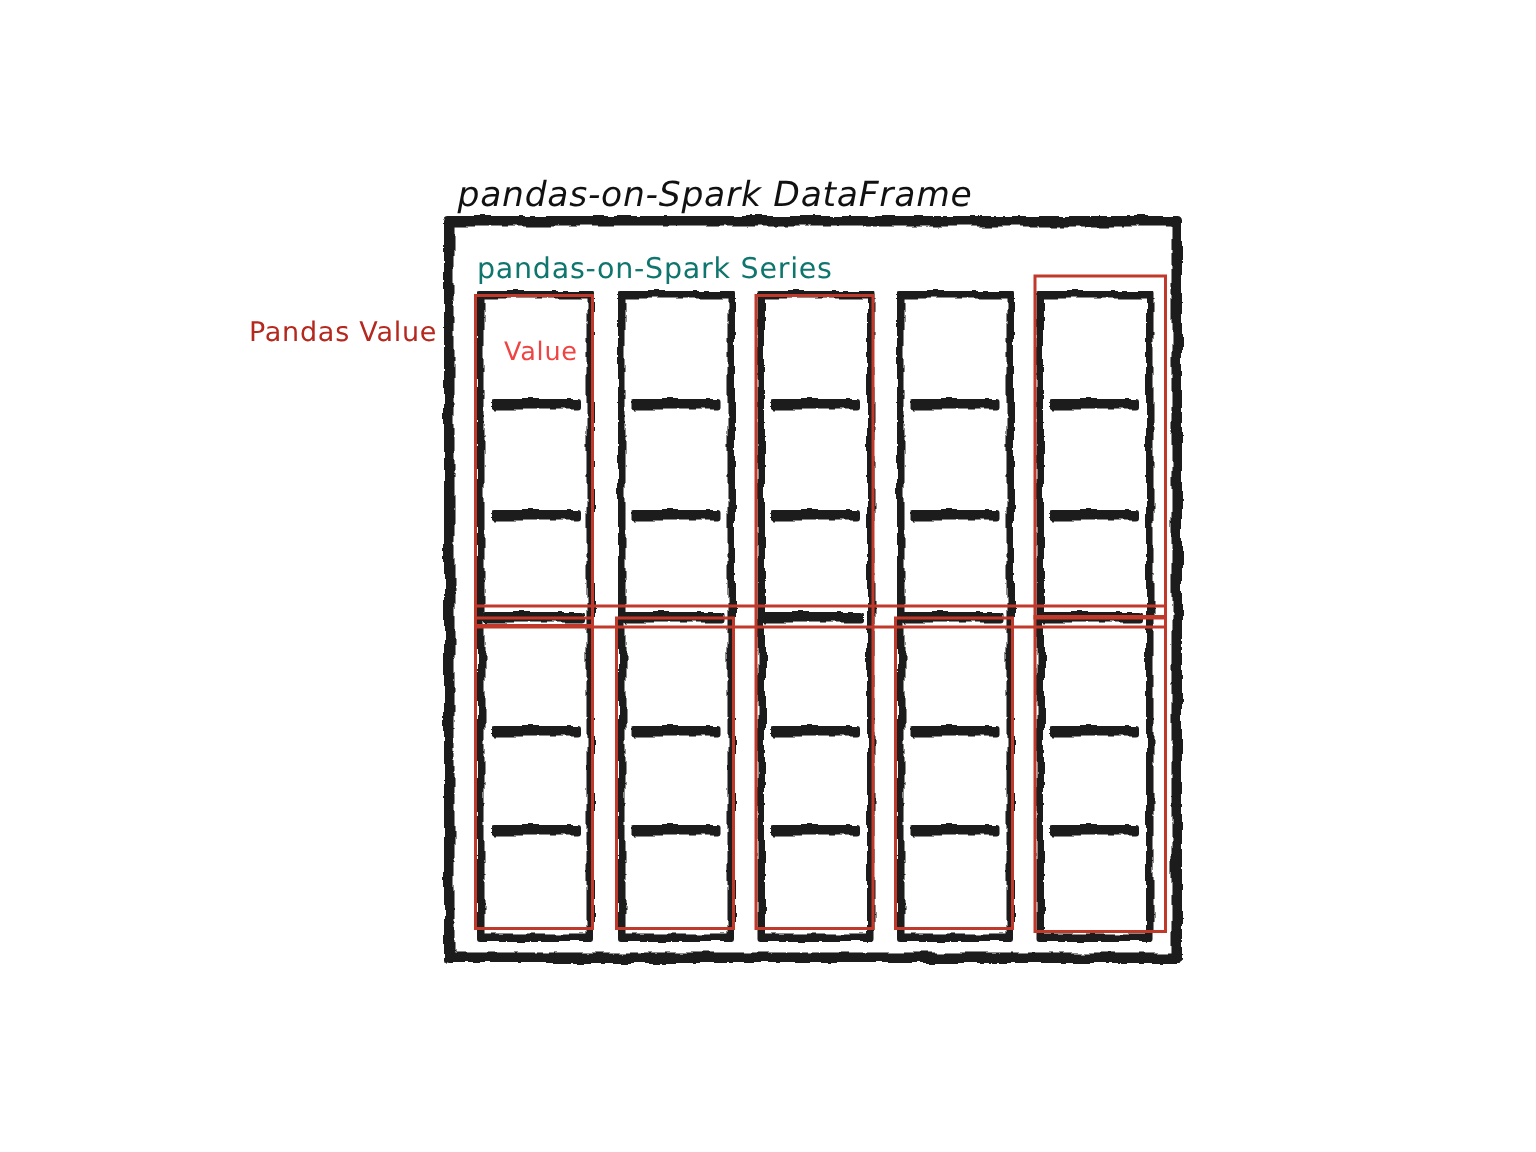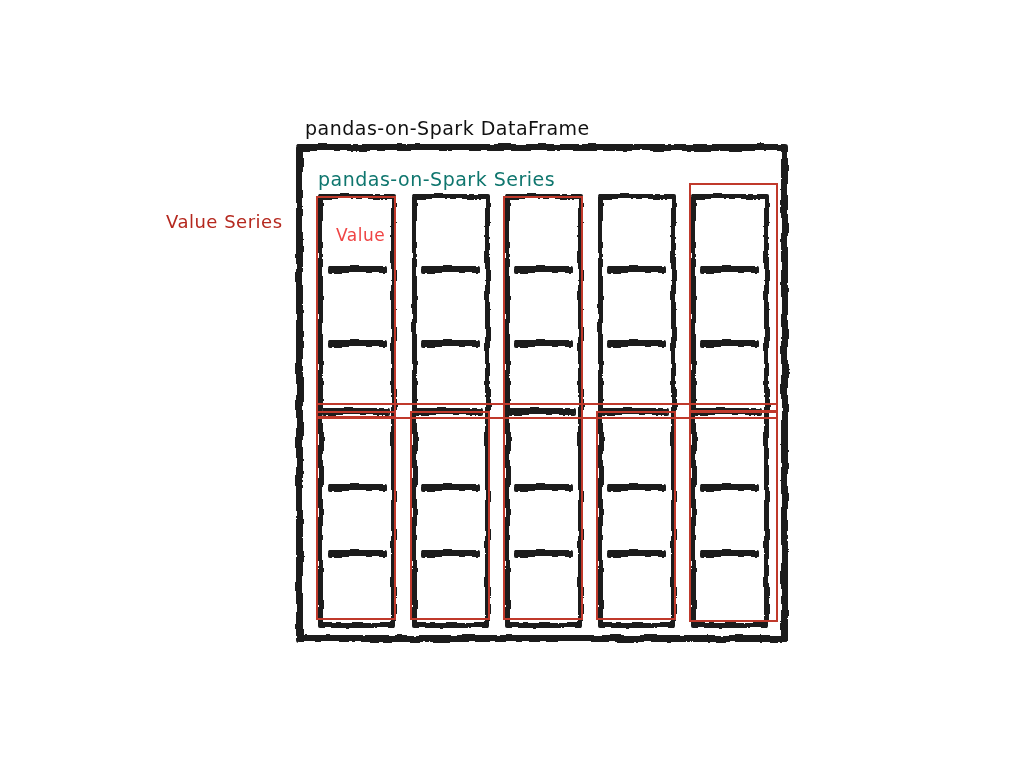--- a/index.html
+++ b/index.html
@@ -19,22 +19,23 @@
   
   .label {
     position: absolute;
     white-space: nowrap;
     font-family: "DejaVu Sans", sans-serif;
     letter-spacing: 0.5px;
   }
   #label-dataframe {
     left: 305px;
     top: 117px;
-    font-size: 19px;
+    font-size: 23px;
     color: #111111;
+    font-style: italic;
   }
   #label-series {
     left: 318px;
     top: 168px;
     font-size: 19px;
     color: #0f766e;
   }
   #label-pandas-series {
     left: 166px;
     top: 211px;
@@ -166,17 +167,17 @@
   <div class="red-box" style="left:689px; top:410px; width:89px; height:212px;"></div>
 
   <div class="red-box" style="left:316px; top:411px; width:80px; height:209px;"></div>
   <div class="red-box" style="left:410px; top:411px; width:80px; height:209px;"></div>
   <div class="red-box" style="left:596px; top:411px; width:80px; height:209px;"></div>
 
   <div class="label" id="label-dataframe">pandas-on-Spark DataFrame</div>
 
   <div class="label" id="label-series">pandas-on-Spark Series</div>
 
-  <div class="label" id="label-pandas-series">Value Series</div>
+  <div class="label" id="label-pandas-series">Pandas Value</div>
 
   <div class="label" id="label-value">Value</div>
 
 </div>
 
 </body></html>

